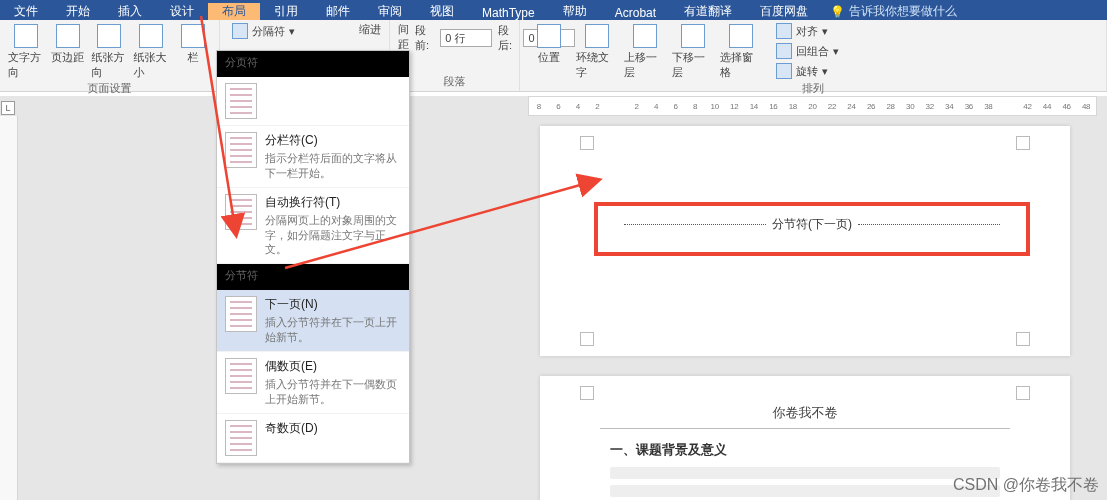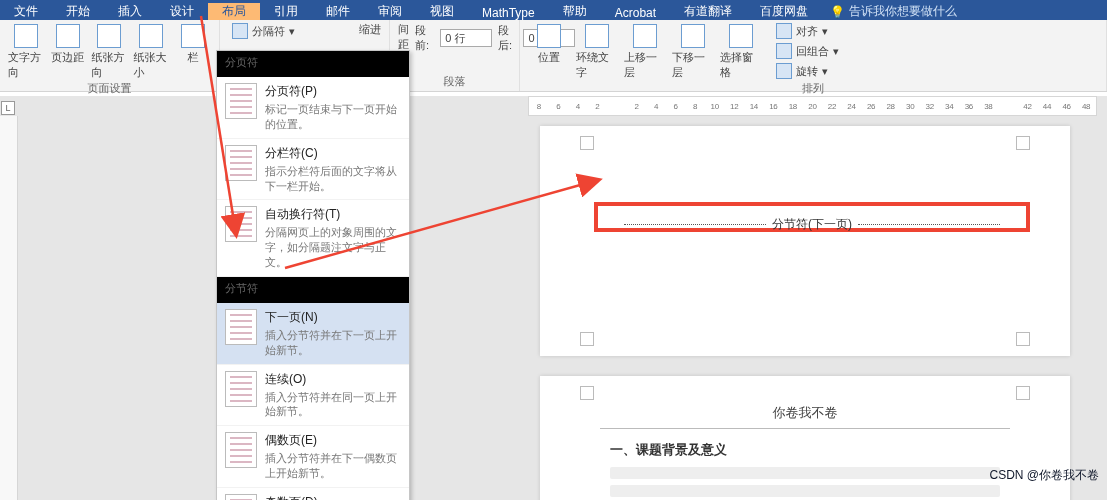--- a/index.html
+++ b/index.html
@@ -54,21 +54,21 @@
   .break-line::before, .break-line::after { content: ""; flex: 1; border-top: 1px dotted #555; margin: 0 6px; }
 
   .page2-header { text-align: center; font-size: 13px; color: #444; padding: 6px 0; }
   .page2-divider { height: 1px; background: #bbb; margin: 0 60px; }
   .page2-h { font-weight: bold; font-size: 13px; margin: 12px 70px 8px 70px; }
   .blur { height: 12px; background: #eee; margin: 6px 70px; border-radius: 2px; }
 
   
   svg.overlay { position: absolute; left: 0; top: 0; pointer-events: none; z-index: 30; }
 
-  .watermark { position: absolute; right: 8px; bottom: 16px; font-size: 12px; color: #0f172a; z-index: 40; }
+  .watermark { position: absolute; right: 8px; bottom: 4px; font-size: 16px; color: #737373; z-index: 40; }
 </style>
 </head>
 <body>
 
 <div class="tabs">
   <div class="tab">文件</div>
   <div class="tab">开始</div>
   <div class="tab">插入</div>
   <div class="tab">设计</div>
   <div class="tab active">布局</div>
@@ -170,24 +170,20 @@
     <div class="group-label">排列</div>
   </div>
 </div>
 
 <div class="dropdown">
   <div class="dd-section-title">分页符</div>
   <div class="dd-item">
     <div class="dd-icon">
         <div class="lines"></div>
       </div>
-    <div class="dd-text">
-        <div class="dd-title">分页符(P)</div>
-        <div class="dd-desc">标记一页结束与下一页开始的位置。</div>
-      </div>
   </div>
   <div class="dd-item">
     <div class="dd-icon">
         <div class="lines"></div>
       </div>
     <div class="dd-text">
         <div class="dd-title">分栏符(C)</div>
         <div class="dd-desc">指示分栏符后面的文字将从下一栏开始。</div>
       </div>
   </div>
@@ -201,29 +197,20 @@
       </div>
   </div>
   <div class="dd-section-title">分节符</div>
   <div class="dd-item hover">
     <div class="dd-icon">
         <div class="lines"></div>
       </div>
     <div class="dd-text">
         <div class="dd-title">下一页(N)</div>
         <div class="dd-desc">插入分节符并在下一页上开始新节。</div>
-      </div>
-  </div>
-  <div class="dd-item">
-    <div class="dd-icon">
-        <div class="lines"></div>
-      </div>
-    <div class="dd-text">
-        <div class="dd-title">连续(O)</div>
-        <div class="dd-desc">插入分节符并在同一页上开始新节。</div>
       </div>
   </div>
   <div class="dd-item">
     <div class="dd-icon">
         <div class="lines"></div>
       </div>
     <div class="dd-text">
         <div class="dd-title">偶数页(E)</div>
         <div class="dd-desc">插入分节符并在下一偶数页上开始新节。</div>
       </div>
@@ -271,21 +258,21 @@
       <span>44</span>
       <span>46</span>
       <span>48</span>
     </div>
 
   <div class="page" style="left:540px; top:30px; width:530px; height:230px;">
     <div class="corner c-tl"></div>
       <div class="corner c-tr"></div>
     <div class="corner c-bl"></div>
       <div class="corner c-br"></div>
-    <div class="section-break-box" style="left:54px; top:76px; right:40px; height:30px; padding:10px 20px;text-align:right;">
+    <div class="section-break-box" style="left:54px; top:76px; right:40px; height:54px; padding:10px 20px;text-align:right;">
       <div class="break-line">分节符(下一页)</div>
     </div>
   </div>
 
   <div class="page" style="left:540px; top:280px; width:530px; height:180px;">
     <div class="corner c-tl"></div>
       <div class="corner c-tr"></div>
     <div style="height:22px;"></div>
     <div class="page2-header">你卷我不卷</div>
     <div class="page2-divider"></div>

